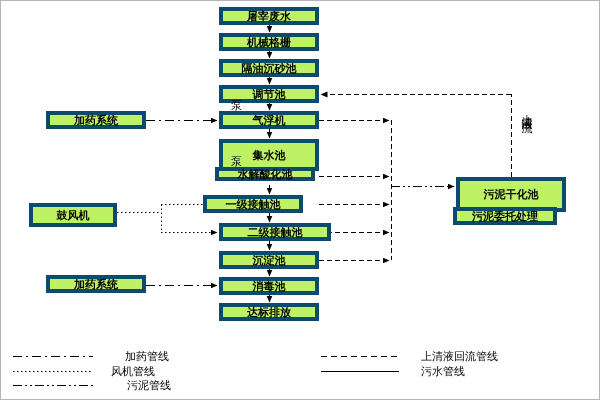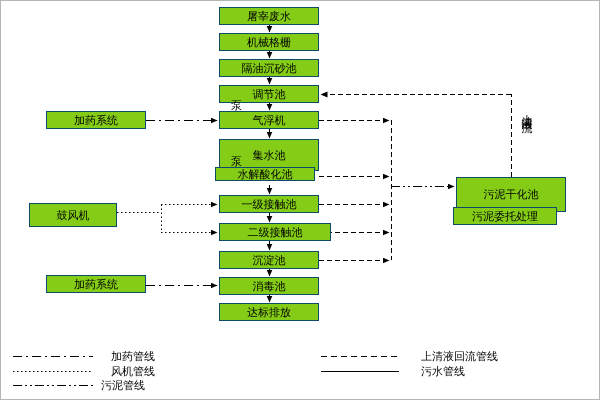--- a/index.html
+++ b/index.html
@@ -1,20 +1,20 @@
 <!DOCTYPE html>
 <html><head>
 <meta charset="utf-8">
 <style>
   html,body{margin:0;padding:0;}
   body{font-family:"DejaVu Sans","Liberation Sans",sans-serif;background:#ffffff;}
   .stage{position:relative;width:600px;height:400px;background:#fff;border:1px solid #b5b5b5;box-sizing:border-box;overflow:hidden;}
   svg.wires{position:absolute;left:0;top:0;width:600px;height:400px;pointer-events:none;}
-  .box{position:absolute;border:1px solid #0c4a6e;background:#84cc16;display:flex;align-items:center;justify-content:center;
-       font-size:11px;line-height:1;color:#000;box-sizing:border-box;white-space:nowrap;}
+  .box{position:absolute;border:4px solid #0c4a6e;background:#bef264;display:flex;align-items:center;justify-content:center;
+       font-size:11px;line-height:1;color:#000;box-sizing:border-box;white-space:nowrap;font-weight:bold;}
   .lbl{position:absolute;font-size:11px;color:#000;line-height:1;white-space:nowrap;}
   .vtext{position:absolute;font-size:11px;color:#000;writing-mode:vertical-rl;text-orientation:upright;letter-spacing:2px;line-height:1;}
 </style>
 </head>
 <body>
 
 <div class="stage">
 
   <svg class="wires" viewBox="0 0 600 400">
     <defs>
@@ -77,37 +77,37 @@
     </g>
   </svg>
 
   <div class="box" style="left:218px;top:6px;width:100px;height:18px">屠宰废水</div>
   <div class="box" style="left:218px;top:32px;width:100px;height:18px">机械格栅</div>
   <div class="box" style="left:218px;top:58px;width:100px;height:18px">隔油沉砂池</div>
   <div class="box" style="left:218px;top:84px;width:100px;height:18px">调节池</div>
   <div class="box" style="left:218px;top:110px;width:100px;height:18px">气浮机</div>
   <div class="box" style="left:218px;top:138px;width:100px;height:32px">集水池</div>
   <div class="box" style="left:214px;top:166px;width:100px;height:14px">水解酸化池</div>
-  <div class="box" style="left:218px;top:194px;width:100px;height:18px">一级接触池</div>
+  <div class="box" style="left:202px;top:194px;width:100px;height:18px">一级接触池</div>
   <div class="box" style="left:218px;top:222px;width:112px;height:18px">二级接触池</div>
   <div class="box" style="left:218px;top:250px;width:100px;height:18px">沉淀池</div>
   <div class="box" style="left:218px;top:276px;width:100px;height:18px">消毒池</div>
   <div class="box" style="left:218px;top:302px;width:100px;height:18px">达标排放</div>
 
   <div class="box" style="left:45px;top:110px;width:100px;height:18px">加药系统</div>
   <div class="box" style="left:28px;top:202px;width:88px;height:24px">鼓风机</div>
   <div class="box" style="left:45px;top:274px;width:100px;height:18px">加药系统</div>
 
   <div class="box" style="left:455px;top:176px;width:110px;height:35px">污泥干化池</div>
   <div class="box" style="left:452px;top:206px;width:104px;height:18px">污泥委托处理</div>
 
   <div class="lbl" style="left:230px;top:99px">泵</div>
   <div class="lbl" style="left:230px;top:155px">泵</div>
 
   <div class="vtext" style="left:520px;top:104px">上清液回流</div>
 
-  <div class="lbl" style="left:110px;top:350px">加药管线</div>
+  <div class="lbl" style="left:124px;top:350px">加药管线</div>
   <div class="lbl" style="left:110px;top:365px">风机管线</div>
-  <div class="lbl" style="left:100px;top:379px">污泥管线</div>
+  <div class="lbl" style="left:126px;top:379px">污泥管线</div>
   <div class="lbl" style="left:420px;top:350px">上清液回流管线</div>
   <div class="lbl" style="left:420px;top:365px">污水管线</div>
 
 </div>
 
 </body></html>

